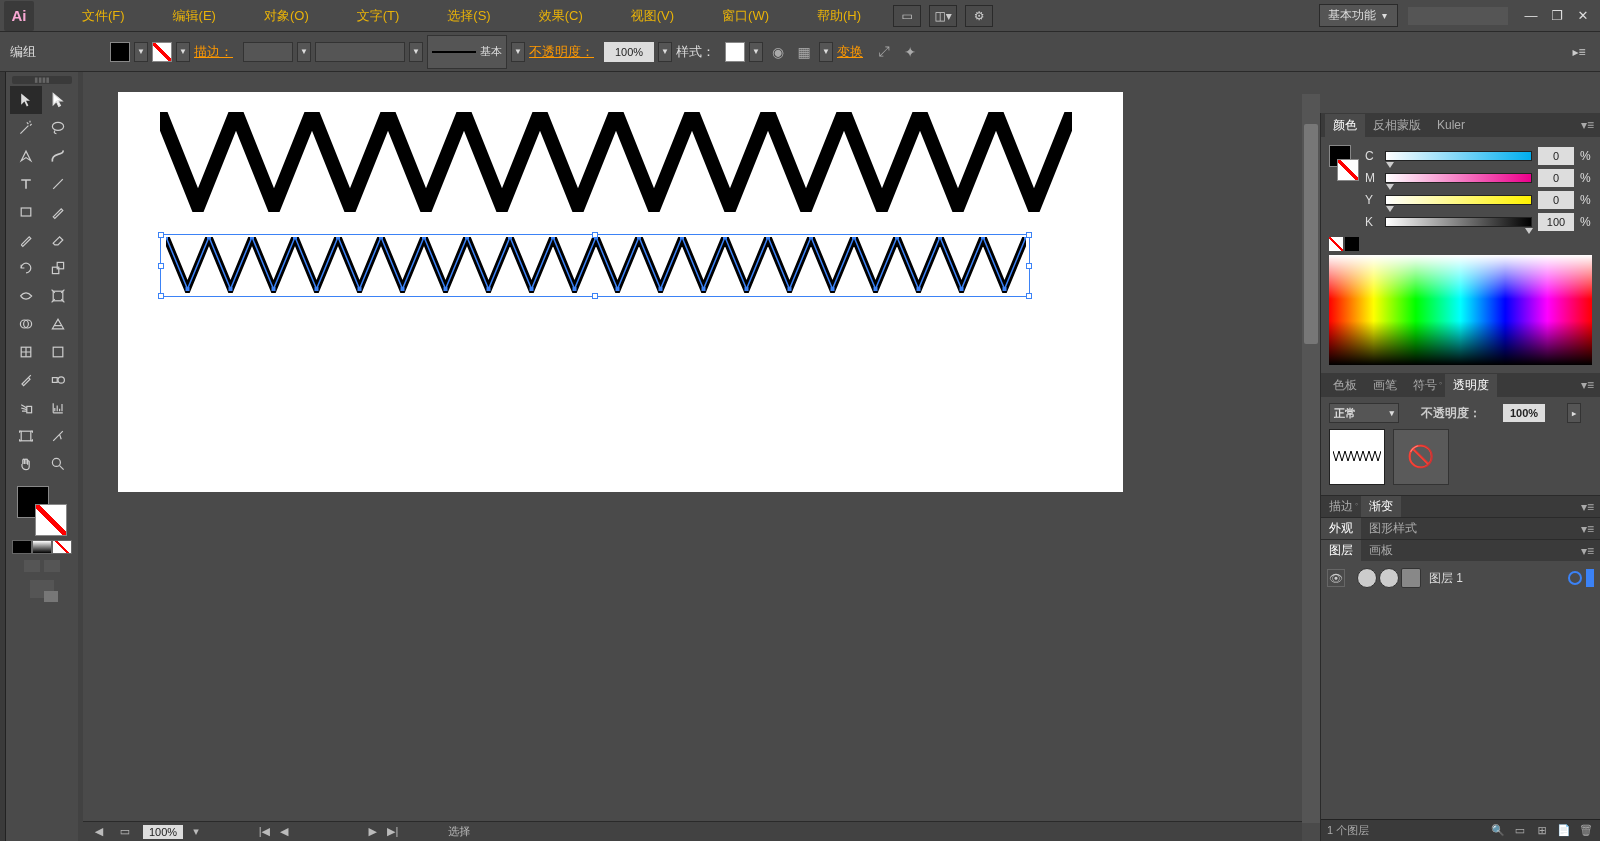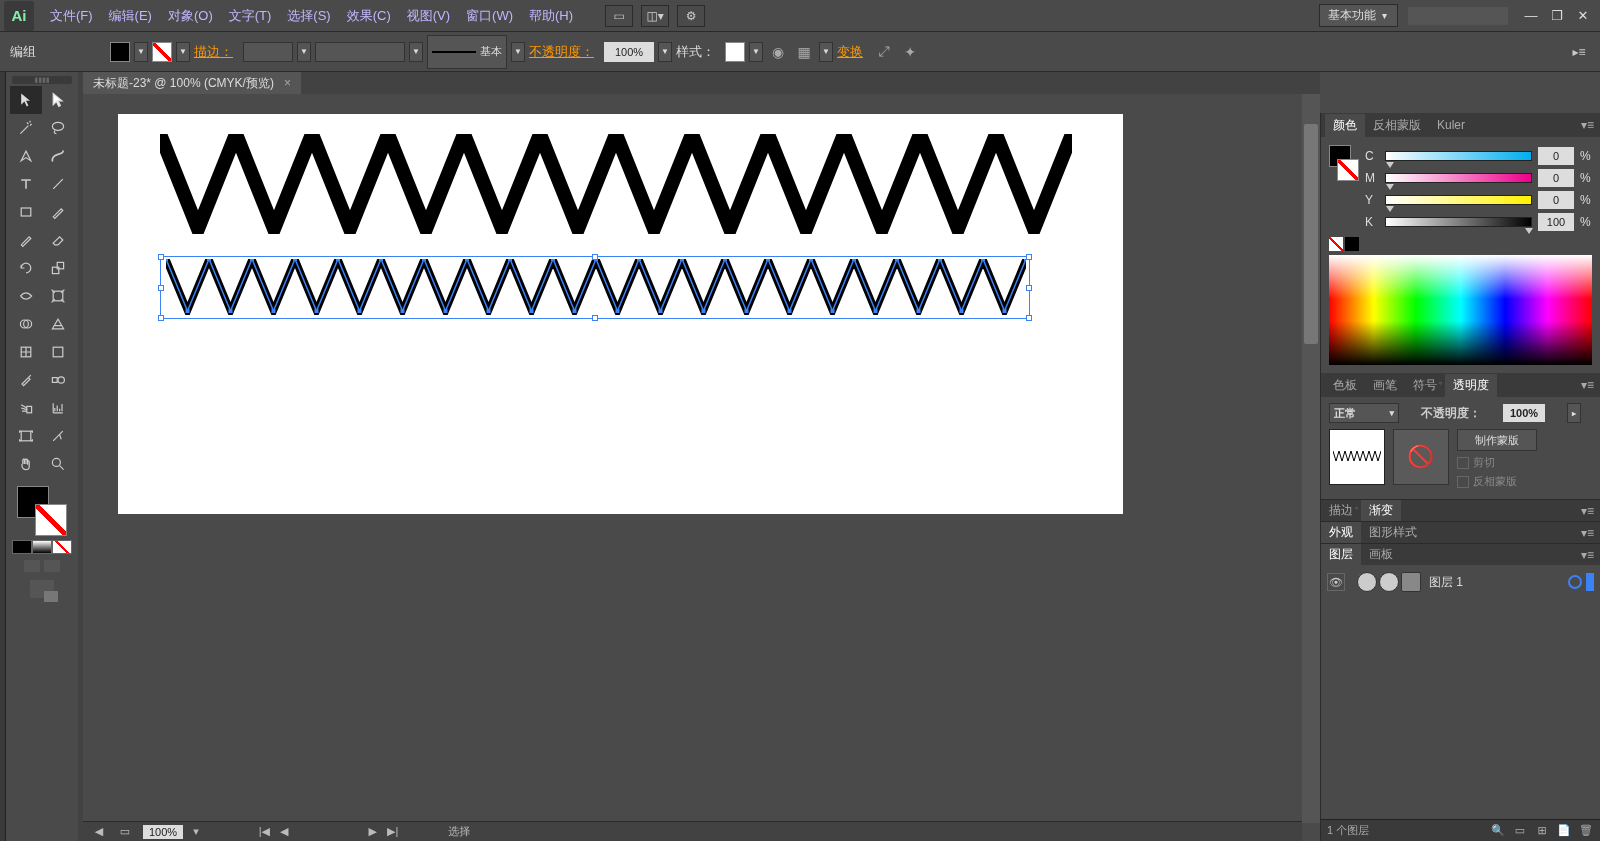--- a/index.html
+++ b/index.html
@@ -1,21 +1,21 @@
 <!DOCTYPE html>
 <html><head>
 <meta charset="utf-8">
 <style>
 * { margin:0; padding:0; box-sizing:border-box; font-family:"Microsoft YaHei",Arial,sans-serif; user-select:none; }
 body { width:1600px; height:841px; background:#4a4a4a; color:#ccc; font-size:12px; overflow:hidden; position:relative; }
 
 
 .menubar { height:32px; background:#4a4a4a; display:flex; align-items:center; padding:0 4px; border-bottom:1px solid #2a2a2a; }
-.app-icon { width:30px; height:30px; background:#3a3a3a; color:#86efac; font-weight:bold; display:flex; align-items:center; justify-content:center; font-size:15px; border-radius:2px; margin-right:8px; }
-.menu-item { padding:2px 8px; color:#c4b5fd; cursor:default; font-size:13px; }
+.app-icon { width:30px; height:30px; background:#3a3a3a; color:#f9a8d4; font-weight:bold; display:flex; align-items:center; justify-content:center; font-size:15px; border-radius:2px; margin-right:8px; }
+.menu-item { padding:2px 8px; color:#eab308; cursor:default; font-size:13px;margin-left:32px; }
 .menu-spacer { flex:1; }
 .menu-icon-btn { width:28px; height:22px; margin:0 4px; background:#4a4a4a; border:1px solid #2a2a2a; display:flex; align-items:center; justify-content:center; }
 .workspace-dd { background:#555; border:1px solid #2a2a2a; padding:2px 10px 2px 8px; color:#ddd; font-size:12px; display:flex; align-items:center; }
 .workspace-dd::after{content:"▾"; margin-left:6px; font-size:10px;}
 .search-box { width:100px; height:18px; background:#555; margin:0 10px; }
 .winbtn { width:26px; height:18px; display:flex; align-items:center; justify-content:center; color:#ddd; font-size:13px; }
 
 
 .controlbar { height:40px; background:#4a4a4a; display:flex; align-items:center; padding:0 10px; border-bottom:1px solid #2a2a2a; gap:4px; }
 .ctrl-label { color:#ddd; font-size:13px; margin-right:6px; }
@@ -391,26 +391,20 @@
     <div class="screen-row">
       <div class="sm"></div>
       <div class="sm"></div>
     </div>
     <div class="doc-scr-ico"></div>
   </div>
 
   <div class="ribbon"></div>
 
   <div class="center">
-    <div class="doc-tab-row">
-      <div class="doc-tab">
-        <span>未标题-23* @ 100% (CMYK/预览)</span>
-        <span class="doc-close">×</span>
-      </div>
-    </div>
 
     <div class="canvas-wrap">
       <div class="artboard">
         <svg class="zigzag big" width="912" height="100" viewBox="0 0 912 100">
           <path d="M0 0 L38 95 L76 0 L114 95 L152 0 L190 95 L228 0 L266 95 L304 0 L342 95 L380 0 L418 95 L456 0 L494 95 L532 0 L570 95 L608 0 L646 95 L684 0 L722 95 L760 0 L798 95 L836 0 L874 95 L912 0" stroke="#000" stroke-width="14" fill="none"></path>
         </svg>
         <svg class="zigzag small" width="860" height="56" viewBox="0 0 860 56">
           <path d="M0 0 L21.5 52 L43 0 L64.5 52 L86 0 L107.5 52 L129 0 L150.5 52 L172 0 L193.5 52 L215 0 L236.5 52 L258 0 L279.5 52 L301 0 L322.5 52 L344 0 L365.5 52 L387 0 L408.5 52 L430 0 L451.5 52 L473 0 L494.5 52 L516 0 L537.5 52 L559 0 L580.5 52 L602 0 L623.5 52 L645 0 L666.5 52 L688 0 L709.5 52 L731 0 L752.5 52 L774 0 L795.5 52 L817 0 L838.5 52 L860 0" stroke="#000" stroke-width="7" fill="none"></path>
           <path d="M0 0 L21.5 52 L43 0 L64.5 52 L86 0 L107.5 52 L129 0 L150.5 52 L172 0 L193.5 52 L215 0 L236.5 52 L258 0 L279.5 52 L301 0 L322.5 52 L344 0 L365.5 52 L387 0 L408.5 52 L430 0 L451.5 52 L473 0 L494.5 52 L516 0 L537.5 52 L559 0 L580.5 52 L602 0 L623.5 52 L645 0 L666.5 52 L688 0 L709.5 52 L731 0 L752.5 52 L774 0 L795.5 52 L817 0 L838.5 52 L860 0" stroke="#3b82f6" stroke-width="1.5" fill="none"></path>
           <g fill="#3b82f6">
@@ -552,31 +546,20 @@
         <div class="op-val">100%</div>
         <div class="dd-arrow">▸</div>
       </div>
       <div class="transp-row2">
         <div class="thumb-box">
           <svg width="48" height="12" viewBox="0 0 48 12">
               <path d="M0 0 L3 10 L6 0 L9 10 L12 0 L15 10 L18 0 L21 10 L24 0 L27 10 L30 0 L33 10 L36 0 L39 10 L42 0 L45 10 L48 0" stroke="#000" fill="none"></path>
             </svg>
         </div>
         <div class="mask-box">🚫</div>
-        <div class="mask-col">
-          <div class="mask-btn">制作蒙版</div>
-          <div class="mask-chk">
-              <div class="chk"></div>
-              <span>剪切</span>
-            </div>
-          <div class="mask-chk">
-              <div class="chk"></div>
-              <span>反相蒙版</span>
-            </div>
-        </div>
       </div>
     </div>
 
     <div class="thin-row">
       <div class="thin-tab">描边</div>
       <div class="thin-tab active" style="position:relative"><span style="position:absolute;left:-6px;top:3px;color:#888;font-size:9px">◦</span><span>渐变</span></div>
       <div class="panel-menu">▾≡</div>
     </div>
 
     <div class="thin-row">

